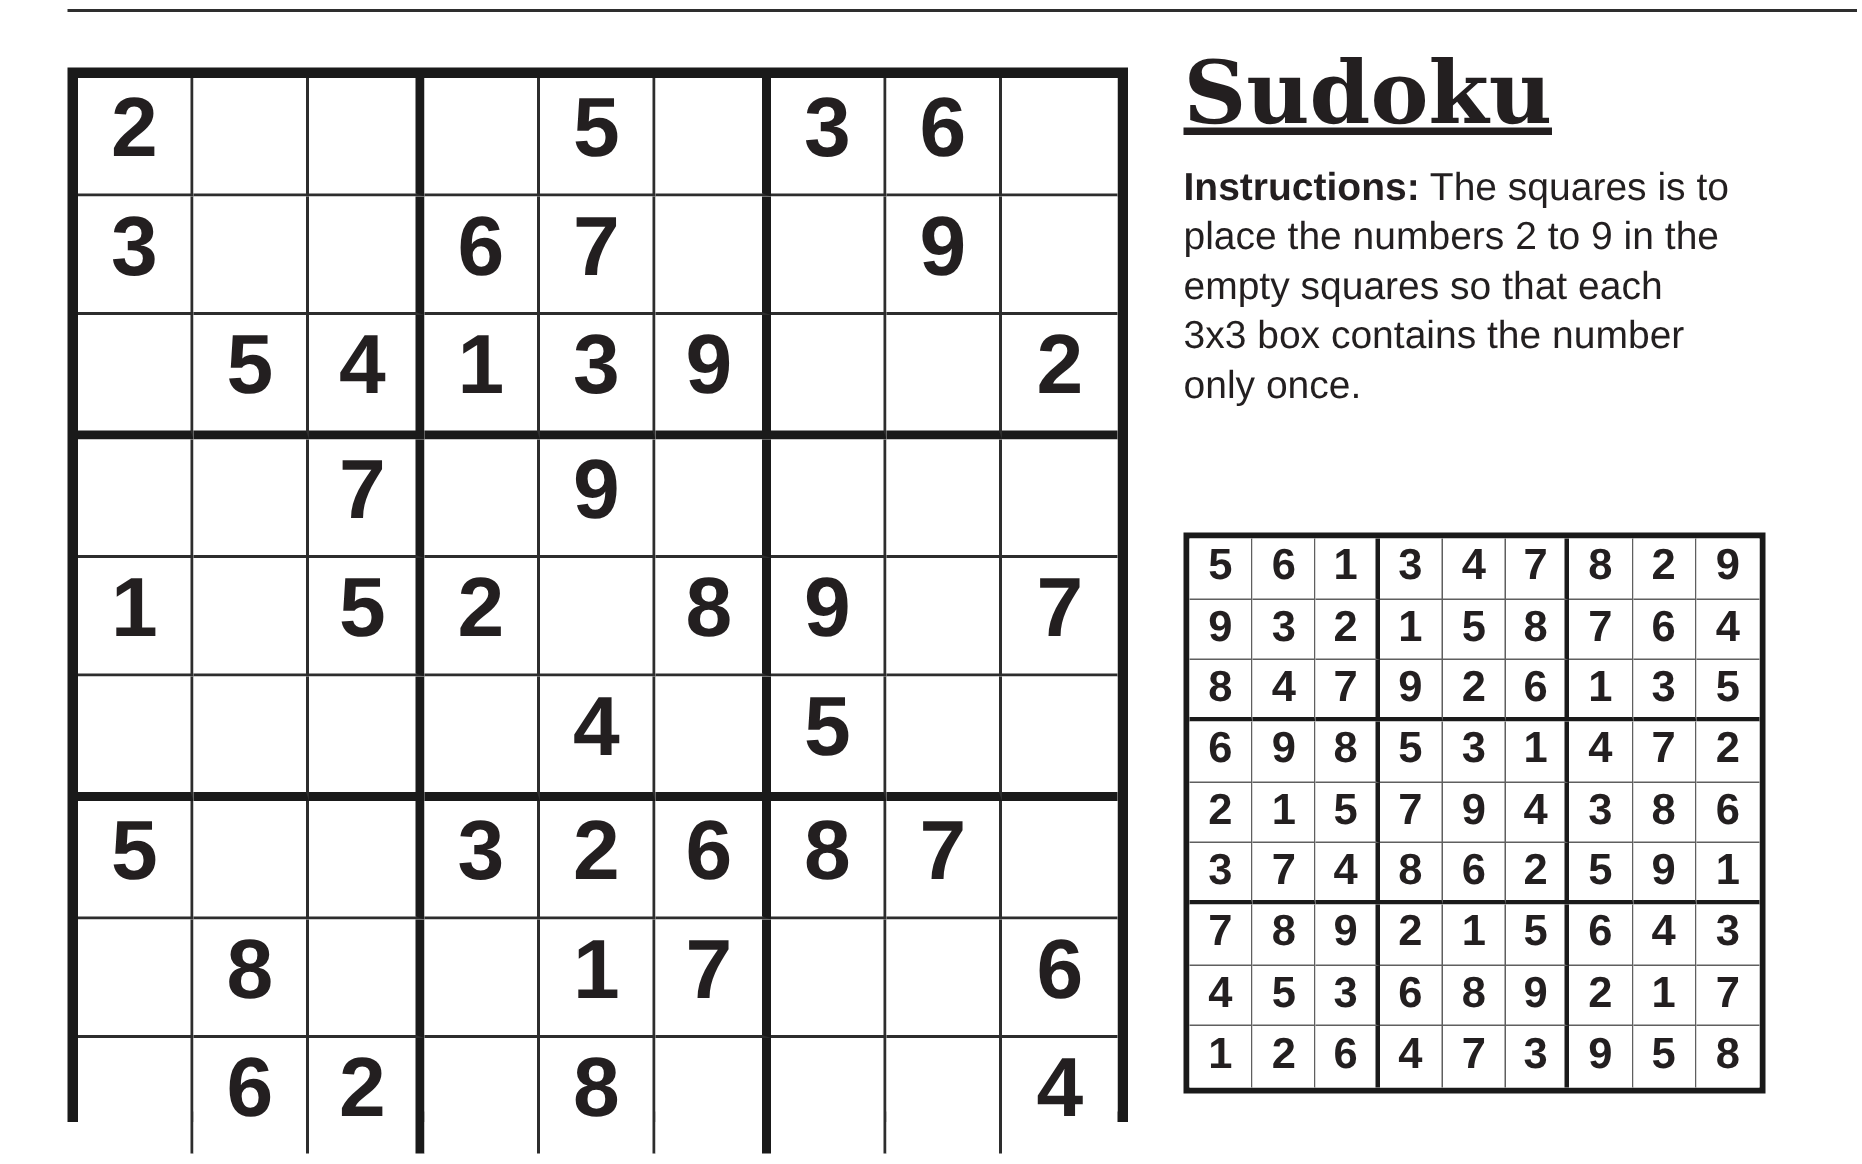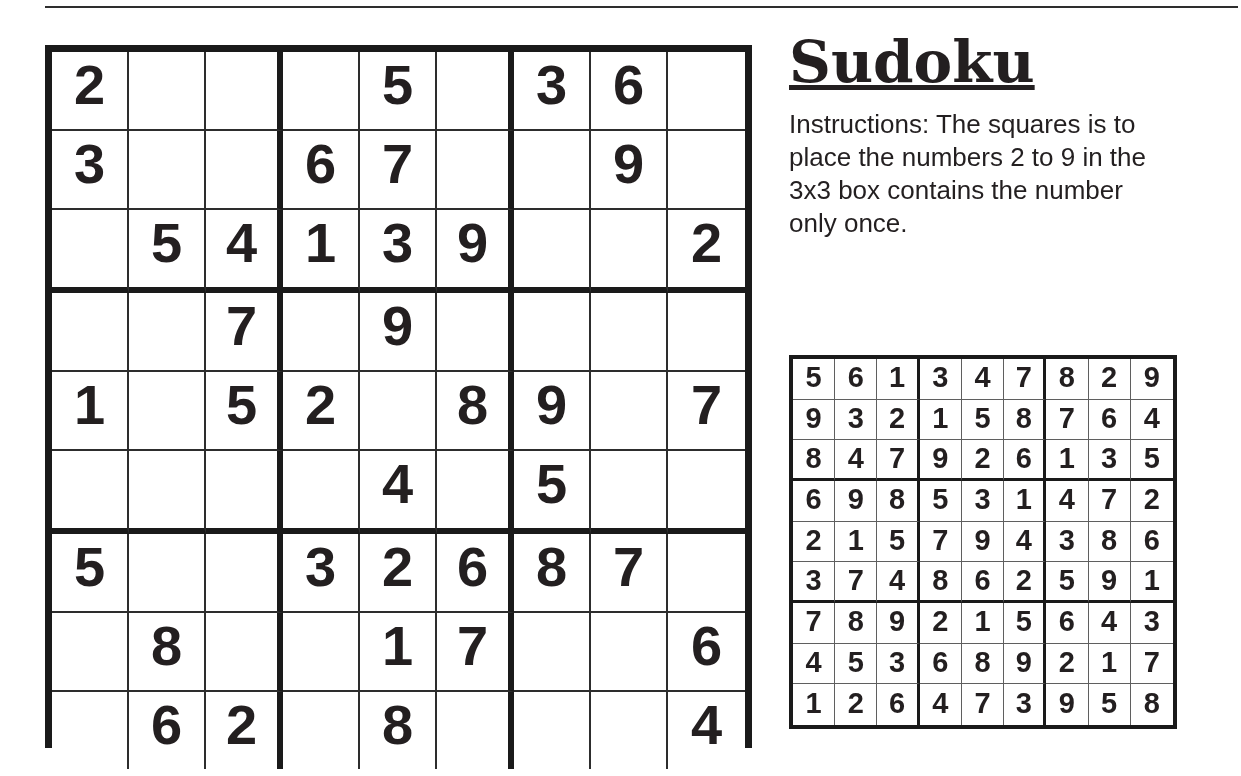--- a/index.html
+++ b/index.html
@@ -74,21 +74,21 @@
 
   .instructions {
     position: absolute;
     left: 789px;
     top: 108px;
     width: 408px;
     font-size: 26px;
     line-height: 33px;
     color: #231f20;
   }
-  .instructions .label { font-weight: normal; }
+  .instructions .label { font-weight: bold; }
 
   
   .solution-grid {
     left: 789px;
     top: 355px;
     width: 388px;
     height: 374px;
     border: 4px solid #1a1a1a;
     grid-template-columns: repeat(9, 1fr);
     grid-template-rows: repeat(9, 1fr);
@@ -193,20 +193,21 @@
       <div class="cell no-b"></div>
       <div class="cell no-b"></div>
       <div class="cell no-r no-b">4</div>
     </div>
 
   <h1 class="page-title">Sudoku</h1>
 
   <div class="instructions">
     <div><span class="label">Instructions:</span><span> The squares is to</span></div>
     <div>place the numbers 2 to 9 in the</div>
+    <div>empty squares so that each</div>
     <div>3x3 box contains the number</div>
     <div>only once.</div>
   </div>
 
   <div id="solution-grid" class="grid solution-grid">
       <div class="cell">5</div>
       <div class="cell">6</div>
       <div class="cell thick-r">1</div>
       <div class="cell">3</div>
       <div class="cell">4</div>

